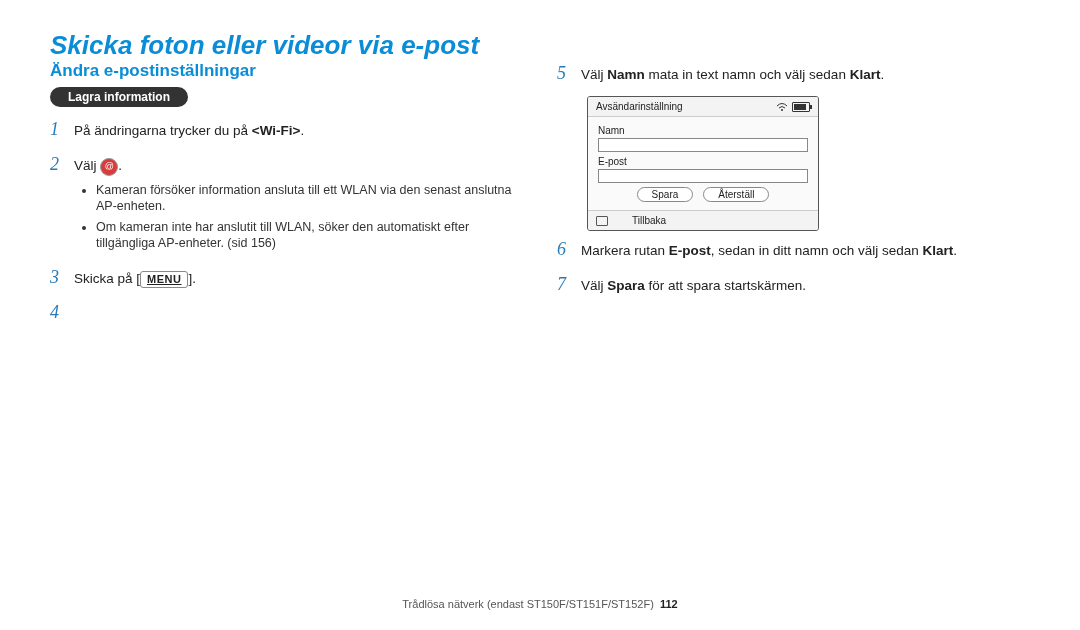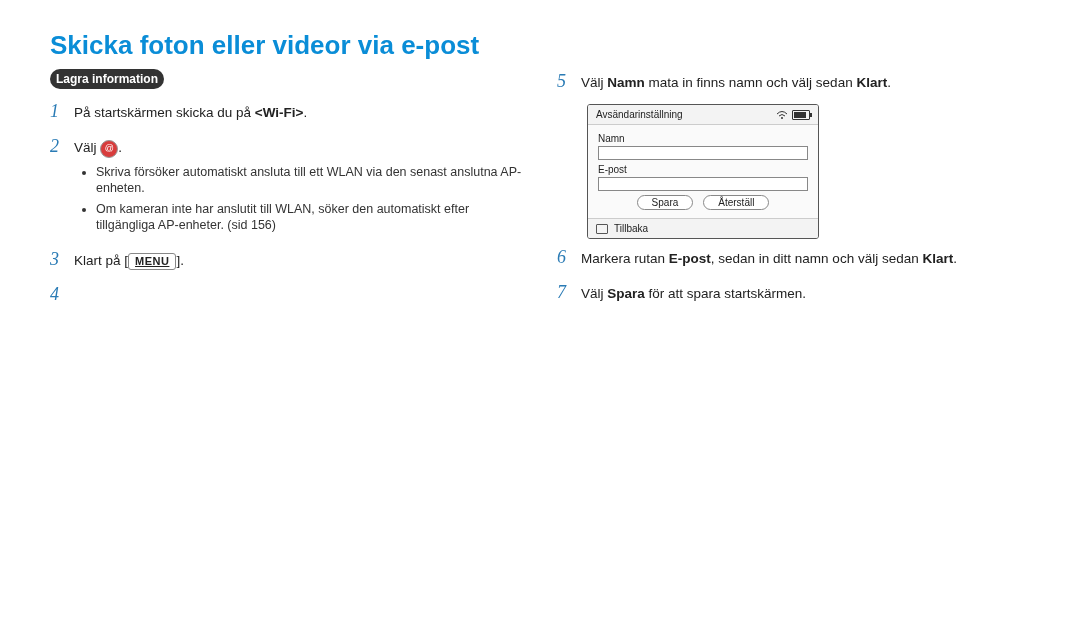--- a/index.html
+++ b/index.html
@@ -15,21 +15,22 @@
   .page {
     padding: 30px 50px 10px 50px;
     box-sizing: border-box;
     height: 100%;
     position: relative;
   }
   h1.title {
     color: #0a8dd7;
     font-size: 26px;
     font-weight: 700;
-    margin: 0 0 8px 0;
+    margin: 0 0 0 0;
+    font-style: italic;
   }
   .subtitle {
     font-size: 13px;
     color: #333;
     margin-bottom: 22px;
   }
   .columns {
     display: flex;
     gap: 34px;
   }
@@ -48,21 +49,21 @@
     color: #333;
     margin-bottom: 14px;
     line-height: 1.35;
   }
   .pill {
     display: inline-block;
     background: #333;
     color: #fff;
     font-size: 12px;
     font-weight: 600;
-    padding: 3px 6px;
+    padding: 3px 18px;
     border-radius: 10px;
     margin-bottom: 10px;
   }
   .steps {
     list-style: none;
     padding: 0;
     margin: 0;
     counter-reset: stepnum;
   }
   .steps > li {
@@ -192,21 +193,21 @@
     padding: 1px 14px;
     font-size: 10px;
     background: #fff;
   }
   .device .footer {
     border-top: 1px solid #ccc;
     padding: 4px 8px;
     font-size: 10px;
     display: flex;
     align-items: center;
-    gap: 6px;
+    gap: 24px;
     background: #f3f3f3;
   }
   .device .back-icon {
     width: 10px; height: 8px;
     border: 1px solid #555;
     border-radius: 1px;
   }
 
   .page-footer {
     position: absolute;
@@ -221,58 +222,59 @@
 </style>
 </head>
 <body>
 
 <div class="page">
   <h1 class="title">Skicka foton eller videor via e-post</h1>
 
   <div class="columns">
 
     <div class="col">
+      <h2 class="section">Ändra e-postinställningar</h2>
       <div class="pill">Lagra information</div>
 
       <ul class="steps">
         <li>
           <span class="stepnum">1</span>
           <span class="steptext">
-            <span>På startskärmen skicka du på </span><b>&lt;Wi‑Fi&gt;</b><span>.</span>
+            <span>På ändringarna trycker du på </span><b>&lt;Wi‑Fi&gt;</b><span>.</span>
           </span>
         </li>
         <li>
           <span class="stepnum">2</span>
           <span class="steptext">
             <span>Välj </span>
             <span class="icon-email">@</span>.
             <ul class="sub-bullets">
-              <li>Skriva försöker automatiskt ansluta till ett WLAN via den senast anslutna AP-enheten.</li>
+              <li>Kameran försöker information ansluta till ett WLAN via den senast anslutna AP-enheten.</li>
               <li>Om kameran inte har anslutit till WLAN, söker den automatiskt efter tillgängliga AP-enheter. (sid 156)</li>
             </ul>
           </span>
         </li>
         <li>
           <span class="stepnum">3</span>
           <span class="steptext">
-            <span>Klart på [</span><span class="menu-btn">MENU</span><span>].</span>
+            <span>Skicka på [</span><span class="menu-btn">MENU</span><span>].</span>
           </span>
         </li>
         <li>
           <span class="stepnum">4</span>
         </li>
       </ul>
     </div>
 
     <div class="col">
       <ul class="steps">
         <li>
           <span class="stepnum">5</span>
           <span class="steptext">
-            <span>Välj </span><b>Namn</b><span> mata in finns namn och välj sedan </span><b>Klart</b><span>.</span>
+            <span>Välj </span><b>Namn</b><span> mata in text namn och välj sedan </span><b>Klart</b><span>.</span>
           </span>
         </li>
       </ul>
 
       <div class="device">
         <div class="topbar">
           <span>Avsändarinställning</span>
           <span class="icons">
             <svg class="wifi-icon" width="12" height="10" viewBox="0 0 12 10">
               <path d="M1 4 Q6 -1 11 4" stroke="#333" stroke-width="1" fill="none"></path>
@@ -309,13 +311,16 @@
           <span class="stepnum">7</span>
           <span class="steptext">
             <span>Välj </span><b>Spara</b><span> för att spara startskärmen.</span>
           </span>
         </li>
       </ul>
 
     </div>
   </div>
 
+  <div class="page-footer">
+    <span>Trådlösa nätverk (endast ST150F/ST151F/ST152F)</span>&nbsp;&nbsp;<b>112</b>
+  </div>
 </div>
 
 </body></html>

